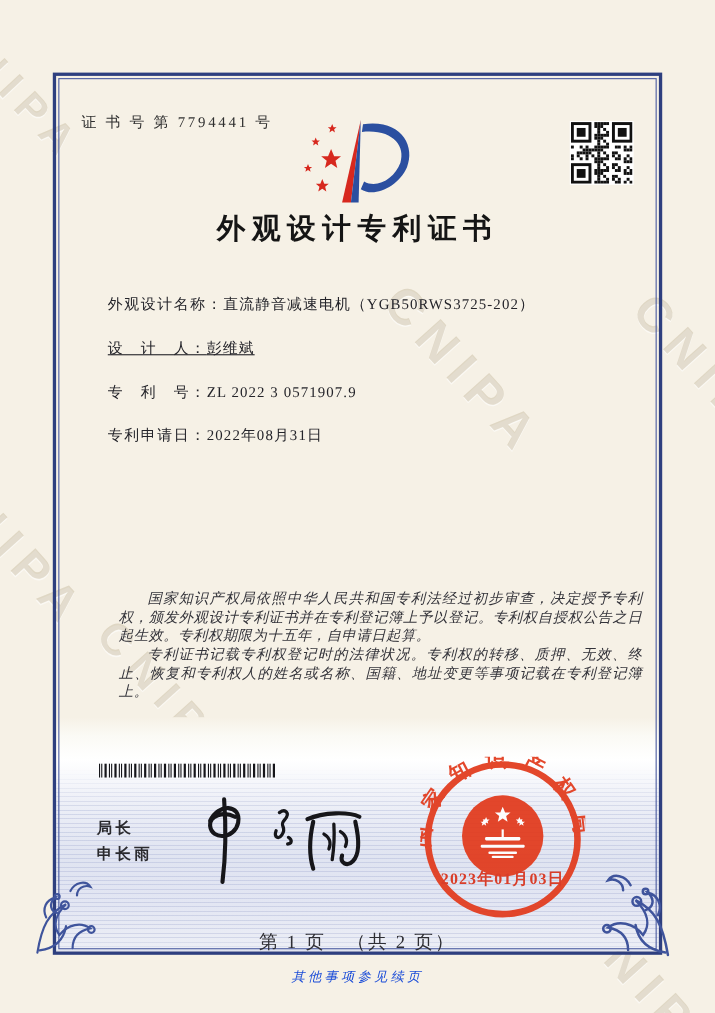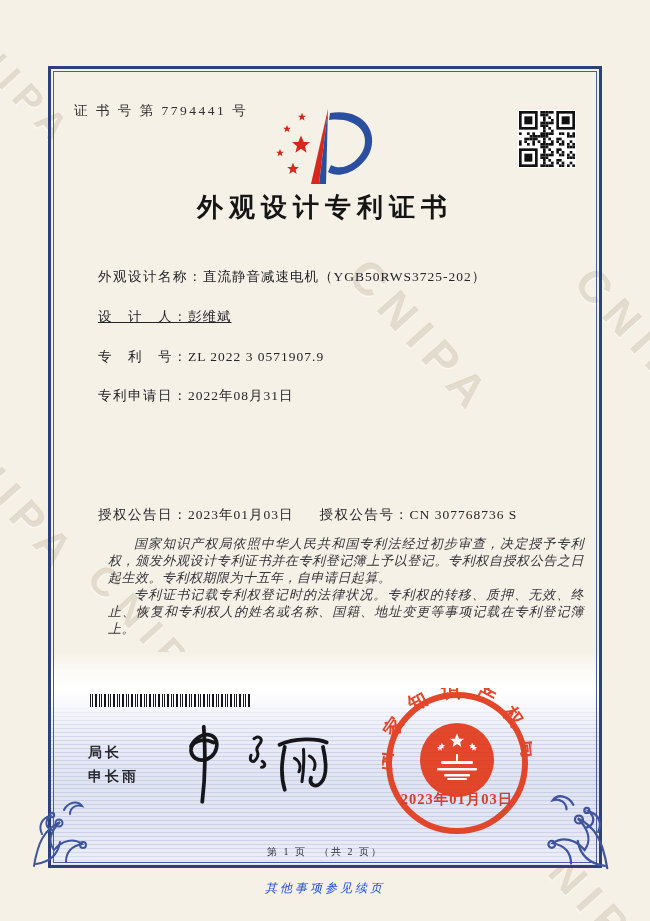--- a/index.html
+++ b/index.html
@@ -70,21 +70,21 @@
   .legal p{margin:0;text-indent:2em;}
   .barcode{position:absolute;left:90px;top:694px;z-index:3;}
   .officer{position:absolute;left:88px;z-index:3;
     font-family:"Liberation Sans","DejaVu Sans",sans-serif;
     font-size:14px;font-weight:600;color:#2a2a2e;letter-spacing:3px;}
   .officer.t{top:744px;} .officer.n{top:768px;}
   .signature{position:absolute;left:170px;top:716px;z-index:3;}
   .seal{position:absolute;left:382px;top:688px;z-index:5;opacity:.93;}
   .pageinfo{
     position:absolute;left:0;top:845px;width:100%;text-align:center;z-index:3;
-    font-size:10px;color:#2e2e34;letter-spacing:2px;
+    font-size:17px;color:#2e2e34;letter-spacing:2px;
   }
   .contnote{
     position:absolute;left:0;top:880px;width:100%;text-align:center;z-index:3;
     font-size:12px;font-style:italic;color:#1d4ed8;letter-spacing:3px;
   }
 </style>
 </head>
 <body>
 
 <div class="page">
@@ -288,23 +288,20 @@
   </div>
   <div class="row r1">
     <span class="lbl">设　计　人：</span><span class="val">彭维斌</span>
   </div>
   <div class="row r2">
     <span class="lbl">专　利　号：</span><span class="val">ZL 2022 3 0571907.9</span>
   </div>
   <div class="row r3">
     <span class="lbl">专利申请日：</span><span class="val">2022年08月31日</span>
   </div>
-  <div class="row r6">
-    <span class="lbl">授权公告日：</span><span class="val">2023年01月03日</span><span class="lbl lbl2">授权公告号：</span><span class="val">CN 307768736 S</span>
-  </div>
 
   <div class="legal">
     <p>国家知识产权局依照中华人民共和国专利法经过初步审查，决定授予专利权，颁发外观设计专利证书并在专利登记簿上予以登记。专利权自授权公告之日起生效。专利权期限为十五年，自申请日起算。</p>
     <p>专利证书记载专利权登记时的法律状况。专利权的转移、质押、无效、终止、恢复和专利权人的姓名或名称、国籍、地址变更等事项记载在专利登记簿上。</p>
   </div>
 
   <svg class="barcode" id="barcode" width="164" height="13" viewBox="0 0 164 13">
       <rect x="0" y="0" width="1" height="13" fill="#15151a"></rect>
       <rect x="2" y="0" width="1" height="13" fill="#15151a"></rect>
       <rect x="5" y="0" width="2" height="13" fill="#15151a"></rect>

